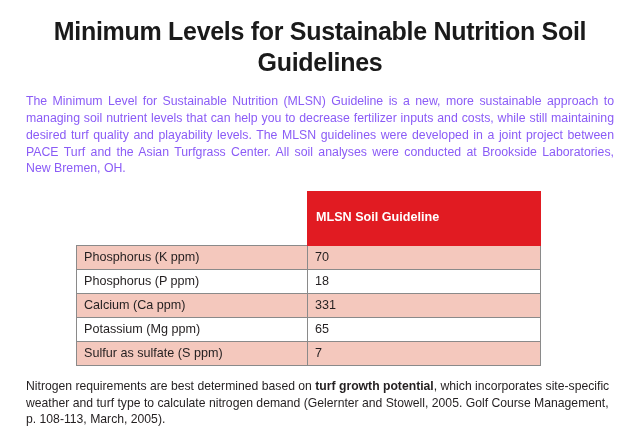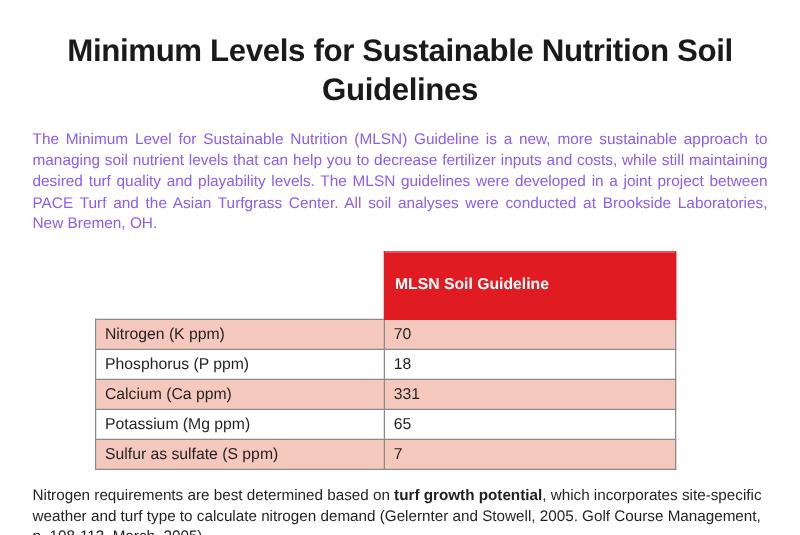--- a/index.html
+++ b/index.html
@@ -11,21 +11,21 @@
     height: 428px;
     background: #ffffff;
     font-family: "Liberation Sans", sans-serif;
     color: #231f20;
     overflow: hidden;
   }
   .page {
     width: 640px;
     height: 428px;
     box-sizing: border-box;
-    padding: 20px 26px 0 26px;
+    padding: 10px 26px 0 26px;
     position: relative;
   }
   .title {
     text-align: center;
     font-size: 25px;
     font-weight: bold;
     line-height: 1.22;
     letter-spacing: -0.3px;
     margin: 6px 0 0 0;
     padding: 0 14px;
@@ -105,21 +105,21 @@
         <col class="value-col">
       </colgroup>
       <thead>
         <tr>
           <th class="hdr-blank"></th>
           <th class="hdr-red">MLSN Soil Guideline</th>
         </tr>
       </thead>
       <tbody>
         <tr class="shaded">
-          <td>Nitrogen (K ppm)</td>
+          <td>Phosphorus (K ppm)</td>
           <td>70</td>
         </tr>
         <tr class="plain">
           <td>Phosphorus (P ppm)</td>
           <td>18</td>
         </tr>
         <tr class="shaded">
           <td>Calcium (Ca ppm)</td>
           <td>331</td>
         </tr>

